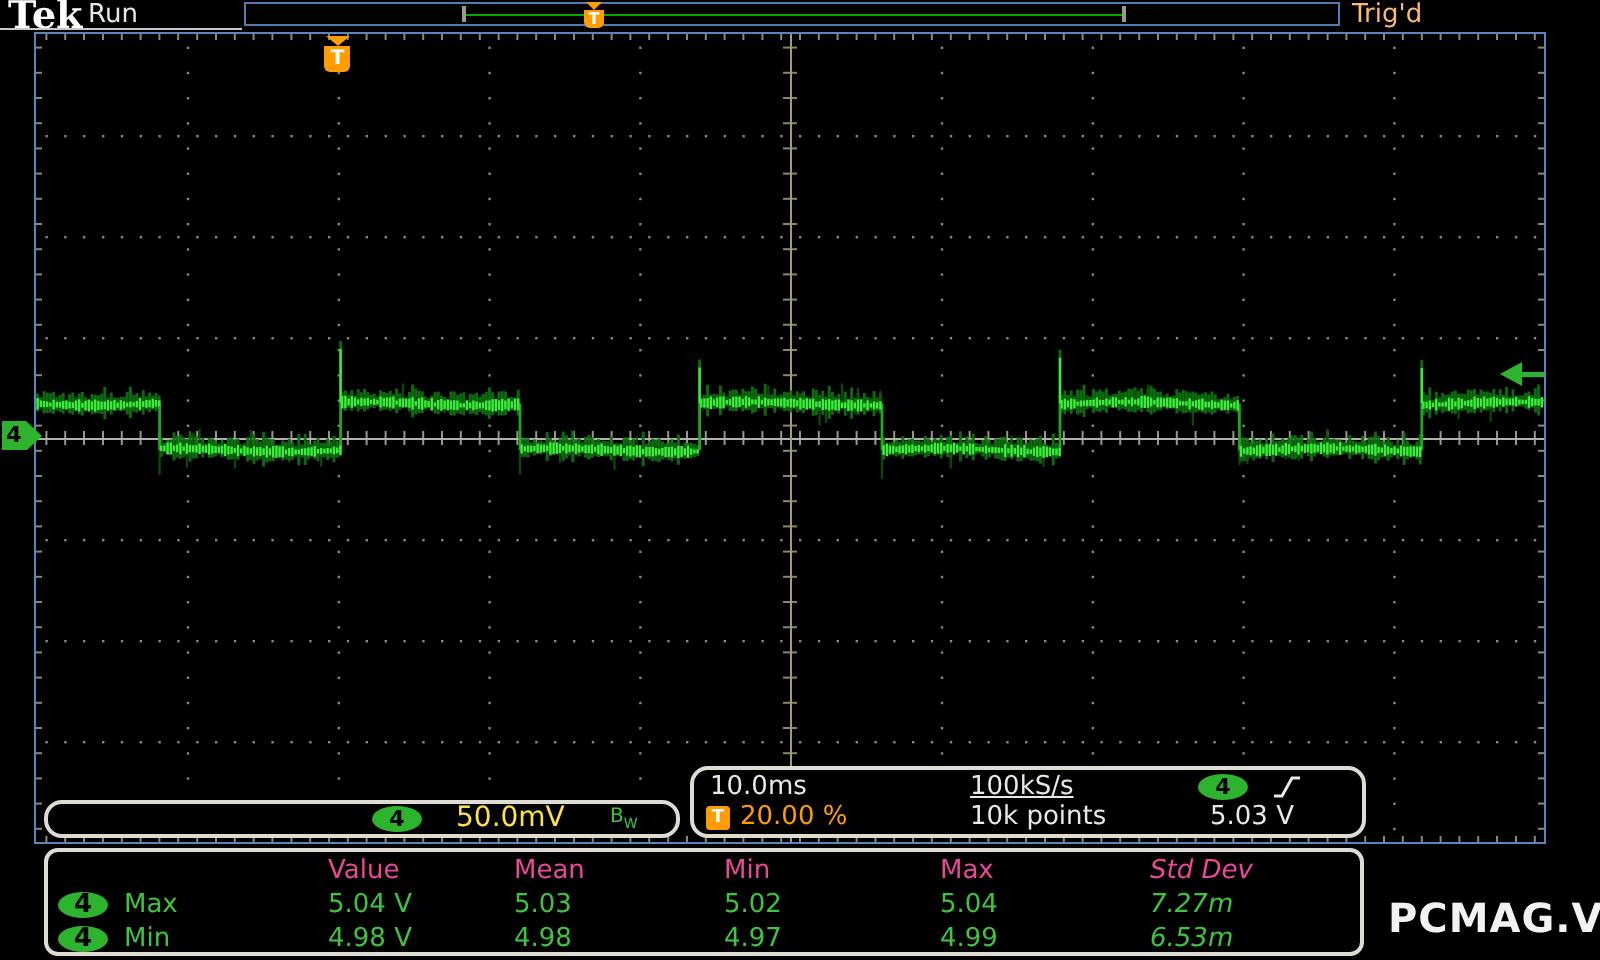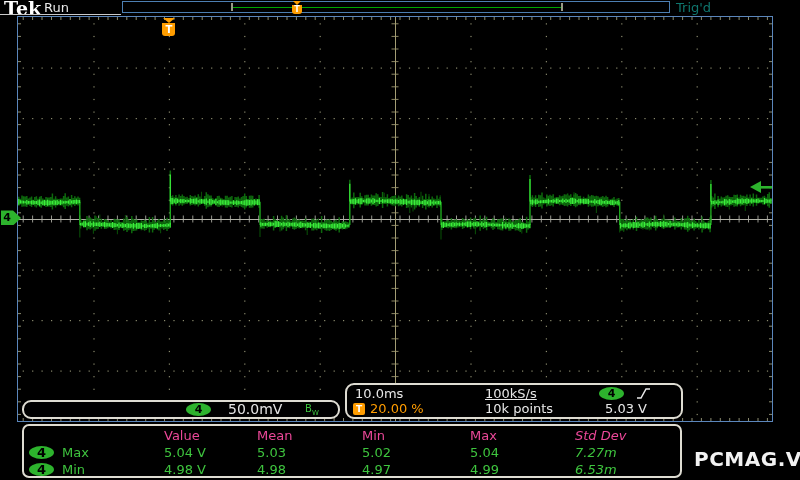--- a/index.html
+++ b/index.html
@@ -16,39 +16,39 @@
   .rv-line{position:absolute;left:109px;top:5px;width:330px;height:1px;background:#00a800;}
   .rv-bracket{position:absolute;top:1px;width:2px;height:8px;background:#9a9a85;}
   .rv-bl{left:108px;} .rv-br{left:438px;}
   .rv-t{position:absolute;left:168px;top:-1px;width:12px;}
   .tri{width:0;height:0;margin:0 auto;border-left:6px solid transparent;
        border-right:6px solid transparent;border-top:5px solid #ff9d00;}
   .tri-sm{border-left-width:4px;border-right-width:4px;border-top-width:4px;}
   .tbadge{width:13px;height:13px;margin:0 auto;background:#ff9d00;color:#fff;font-size:10px;
           font-weight:bold;text-align:center;line-height:13px;border-radius:0 0 3px 3px;}
   .tbadge-sm{width:10px;height:9px;font-size:8px;line-height:9px;}
-  .trigd{position:absolute;left:676px;top:0px;font-size:13px;color:#0f766e;text-align:center;}
+  .trigd{position:absolute;left:676px;top:0px;font-size:13px;color:#fdba74;text-align:center;}
   
   .graticule{position:absolute;left:17px;top:16px;width:754px;height:404px;
              border:1px solid #5b86bb;background:#000;}
   .graticule svg{position:absolute;left:0;top:0;}
   .trig-pos{position:absolute;top:1px;width:13px;}
   
   .ch-marker{position:absolute;left:1px;width:20px;height:15px;background:#2db32d;
              clip-path:polygon(0 0,60% 0,100% 50%,60% 100%,0 100%);
              color:#000;font-size:11px;font-weight:bold;text-align:left;line-height:15px;}
   .ch-marker span{display:inline-block;width:12px;text-align:center;}
   .trig-arrow{position:absolute;}
   
   .ch-box{position:absolute;left:22px;top:400px;width:318px;height:19px;background:#000;
           border:2px solid #dedcd2;border-radius:9px;box-sizing:border-box;}
   .badge{display:inline-block;background:#2db32d;color:#000;font-weight:bold;font-size:11px;
          text-align:center;border-radius:50%;}
   .ch-badge{position:absolute;left:162px;top:1px;width:25px;height:13px;line-height:13px;}
-  .scale{position:absolute;left:204px;top:-1px;font-size:14px;color:#e5e5e5;}
+  .scale{position:absolute;left:204px;top:-1px;font-size:14px;color:#fde047;}
   .bw{position:absolute;left:281px;top:1px;font-size:10px;color:#3ec43e;}
   .bw sub{font-size:7px;}
   
   .trig-box{position:absolute;left:345px;top:383px;width:338px;height:36px;background:#000;
             border:2px solid #dedcd2;border-radius:9px;box-sizing:border-box;}
   .trig-box .w{position:absolute;font-size:13px;color:#e8e8e8;}
   .t-time{left:8px;top:1px;} .t-rate{left:138px;top:1px;text-decoration:underline;}
   .t-src{position:absolute;left:252px;top:2px;width:25px;height:13px;line-height:13px;}
   .slope{position:absolute;left:288px;top:1px;}
   .t-icon{position:absolute;left:6px;top:18px;width:12px;height:12px;background:#ff9d00;

